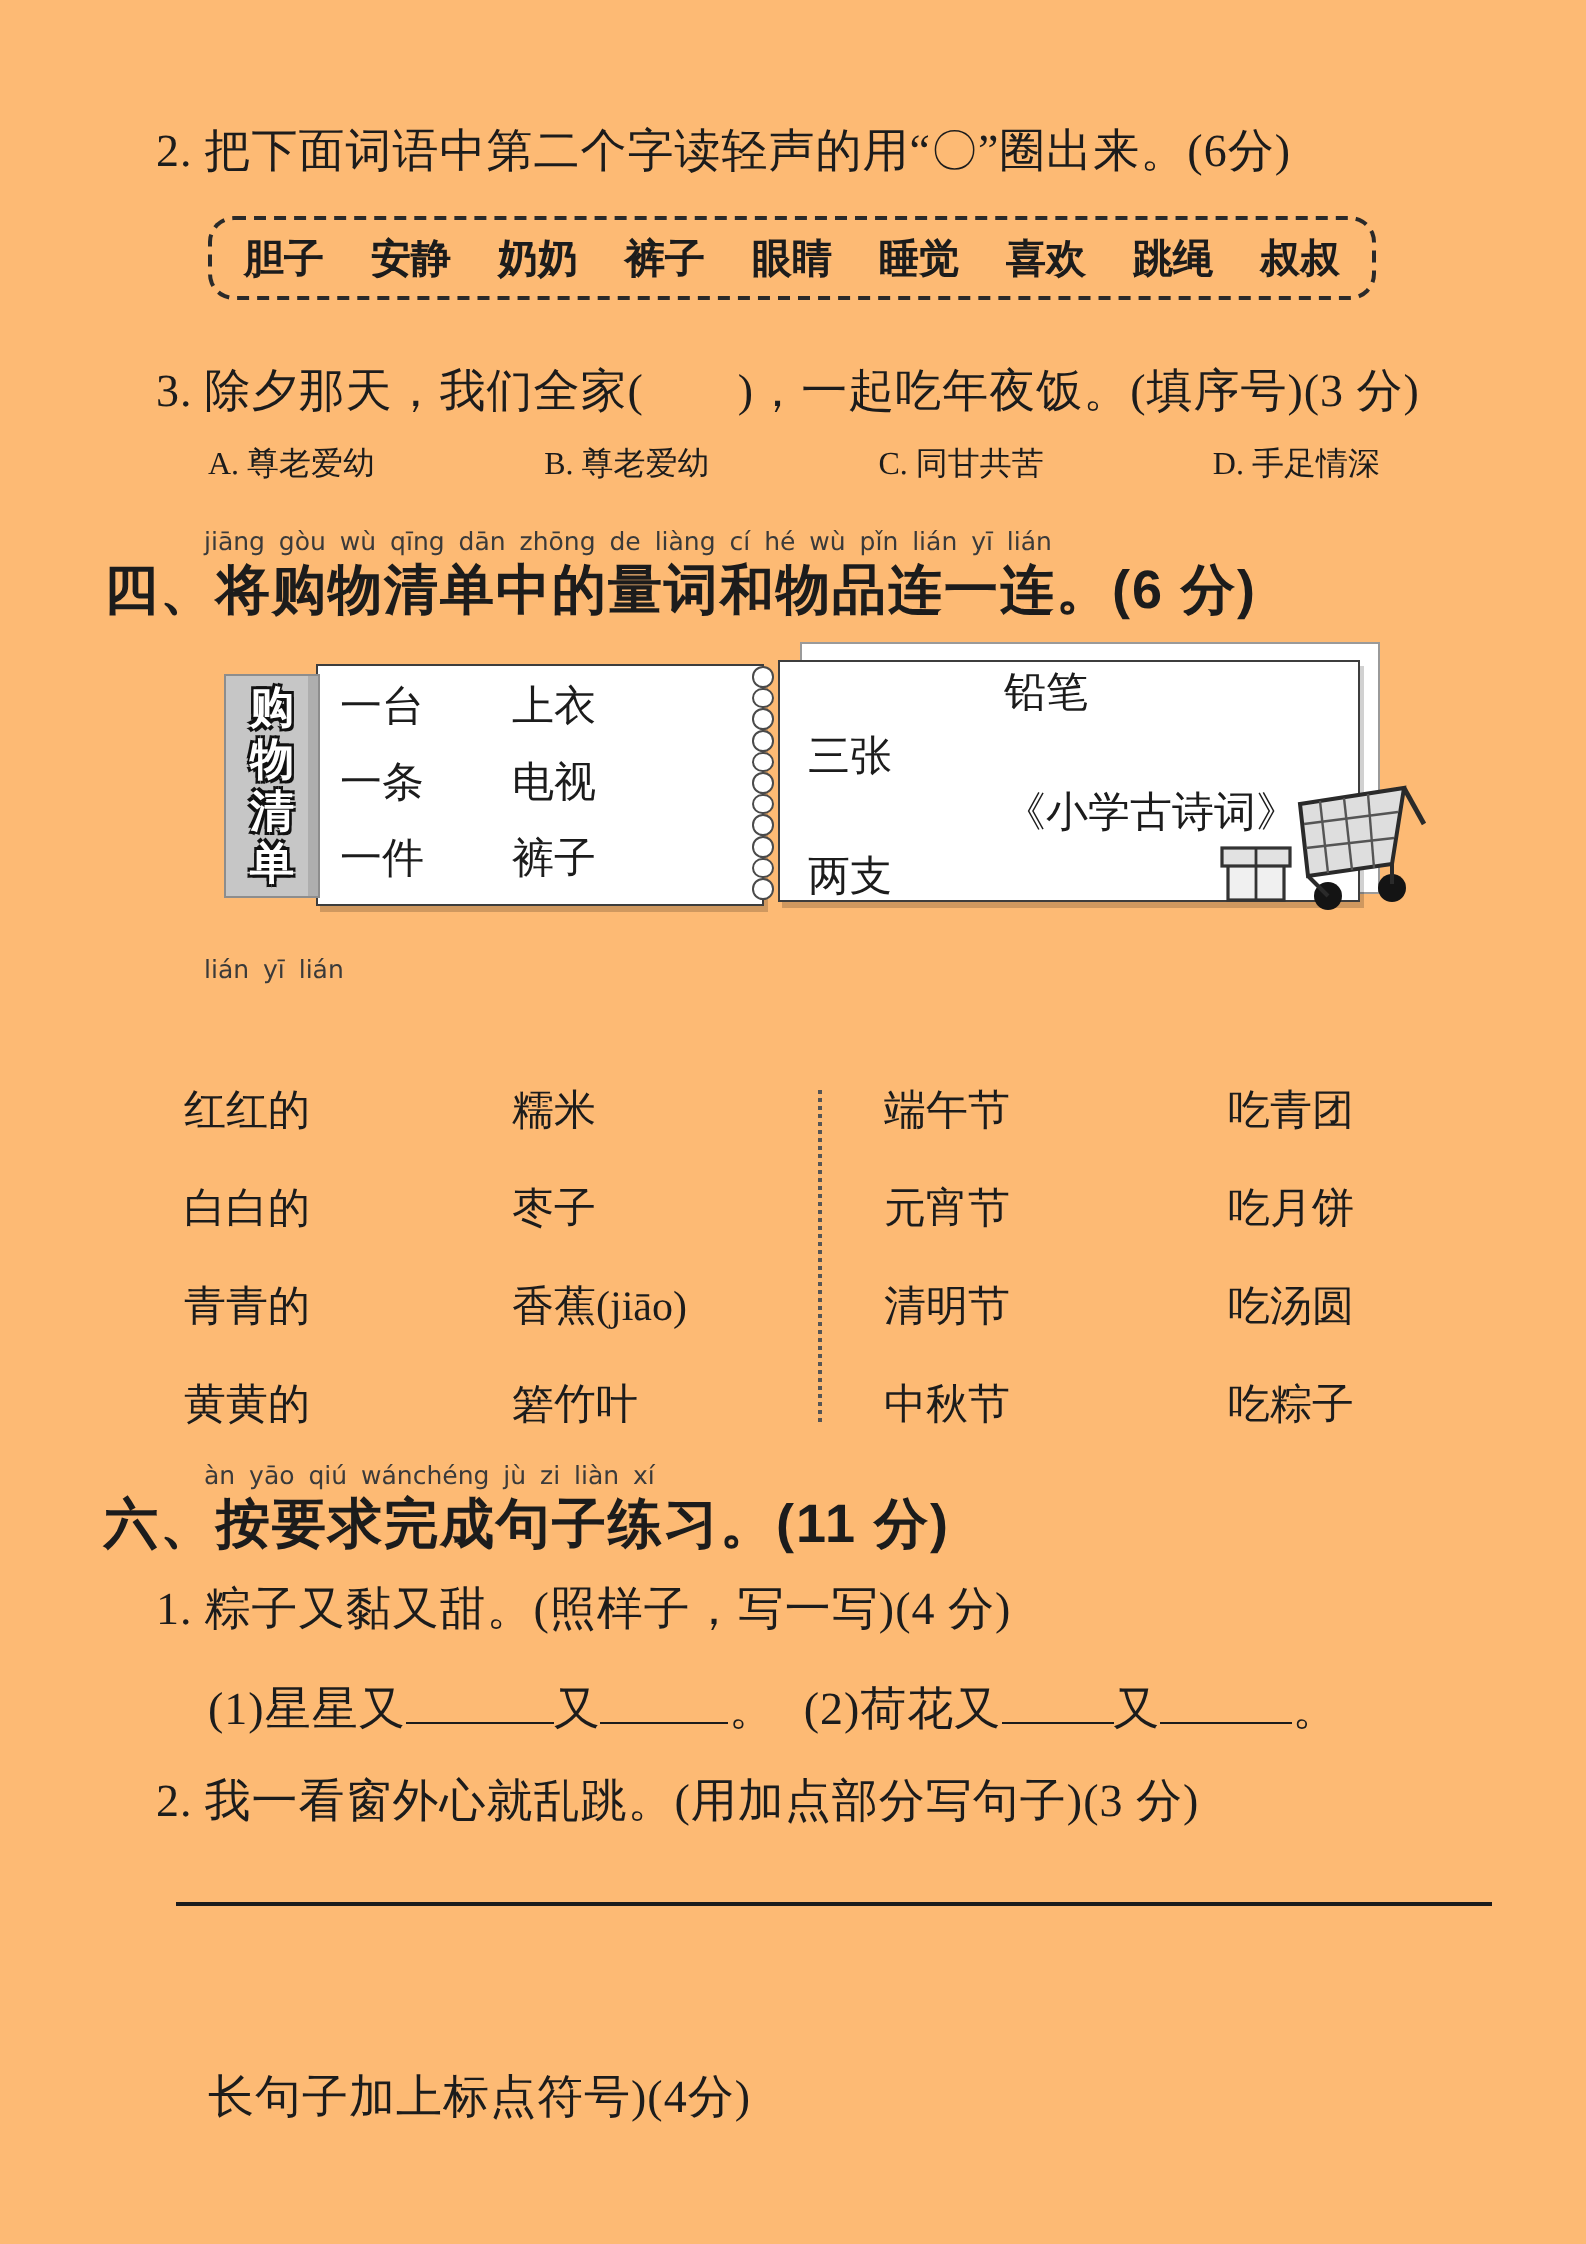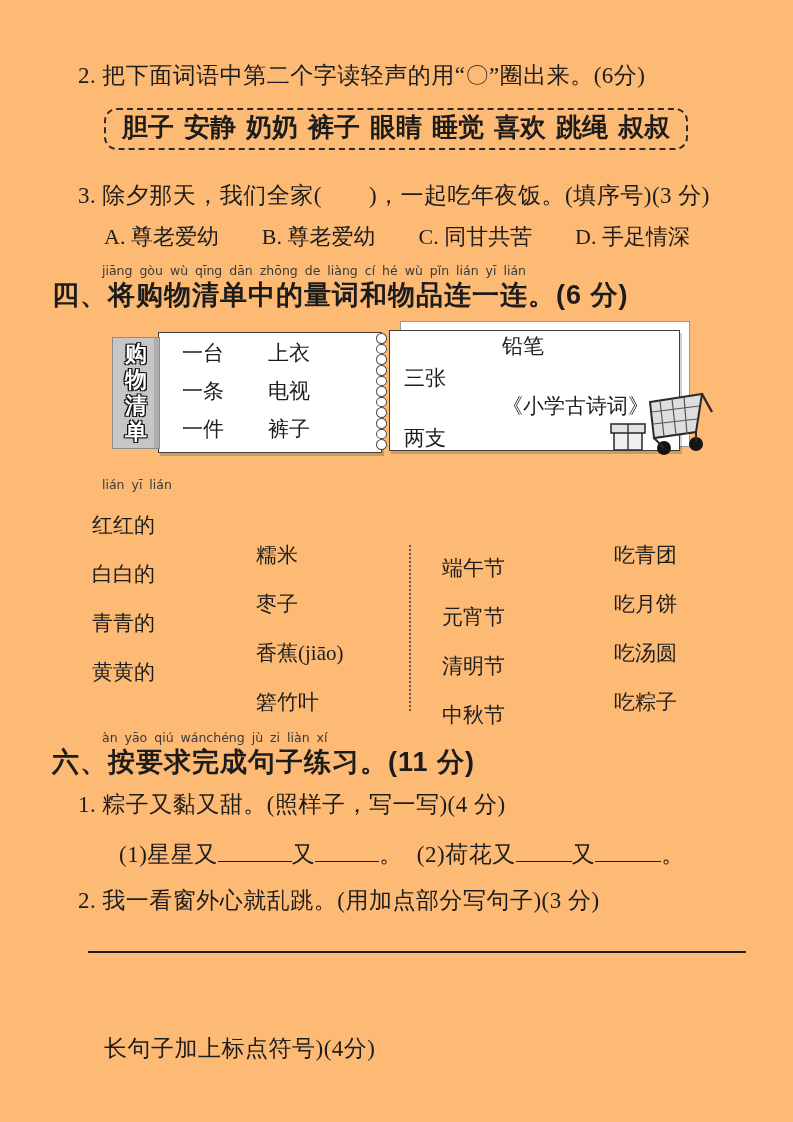--- a/index.html
+++ b/index.html
@@ -10,47 +10,47 @@
   .abs{position:absolute;}
   .qline{font-size:23px;white-space:nowrap;letter-spacing:0.5px;}
   .qnum{margin-right:6px;}
   .section-title{font-size:27px;font-weight:bold;font-family:"Liberation Sans","DejaVu Sans",sans-serif;white-space:nowrap;letter-spacing:1px;}
   .pinyin{font-size:12.5px;color:#3a3a3a;font-family:"DejaVu Sans","Liberation Sans",sans-serif;white-space:nowrap;word-spacing:3px;}
 
   
   .word-box{
     left:104px;top:108px;width:584px;height:42px;
     border:2.5px dashed #2a2a2a;border-radius:13px;
-    display:flex;justify-content:space-between;
-    padding:0 16px;box-sizing:border-box;font-size:26px;white-space:nowrap;
+    display:flex;align-items:center;justify-content:space-between;
+    padding:0 16px;box-sizing:border-box;font-size:20px;white-space:nowrap;
   }
   .word-box span{font-weight:bold;}
 
   
-  .options-row{left:104px;top:222px;width:586px;display:flex;justify-content:space-between;font-size:22px;white-space:nowrap;}
+  .options-row{left:104px;top:222px;width:586px;display:flex;justify-content:space-between;font-size:16px;white-space:nowrap;}
 
   
   .back-sheet{left:400px;top:321px;width:288px;height:124px;background:#fff;border:1.5px solid #9a9a9a;z-index:1;}
   .list-page{background:#fff;border:1.6px solid #3d3d3d;box-shadow:2px 3px 0 rgba(0,0,0,0.18);z-index:2;}
   .left-page{left:158px;top:332px;width:222px;height:119px;}
   .right-page{left:389px;top:330px;width:289px;height:119px;}
   .chain{left:376px;top:333px;height:117px;display:flex;flex-direction:column;justify-content:space-between;z-index:3;}
   .chain i{display:block;width:9px;height:9px;border:1.6px solid #4a4a4a;border-radius:50%;background:#fff;}
   .banner{
     left:112px;top:337px;width:46px;height:110px;background:#c6c6c6;border:1px solid #8d8d8d;
     box-shadow:inset -5px 0 0 #aeaeae;display:flex;flex-direction:column;align-items:center;justify-content:center;z-index:2;
   }
   .banner div{
     font-family:"Liberation Sans","DejaVu Sans",sans-serif;font-weight:bold;font-size:22px;line-height:26px;color:#ffffff;
     text-shadow:-1.3px -1.3px 0 #111,1.3px -1.3px 0 #111,-1.3px 1.3px 0 #111,1.3px 1.3px 0 #111;
   }
   .list-rows{display:flex;flex-direction:column;justify-content:space-around;z-index:3;font-size:21px;white-space:nowrap;}
   .list-rows .row{display:flex;}
   .left-rows{left:170px;top:334px;width:200px;height:114px;}
-  .left-rows .qty{width:86px;margin-left:12px;}
+  .left-rows .qty{width:86px;}
   .right-rows{left:404px;top:332px;width:272px;height:114px;}
   .right-rows .qty{width:98px;margin-top:32px;}
   .cart{left:606px;top:386px;z-index:4;}
 
   
   .m-col{display:flex;flex-direction:column;gap:21px;font-size:21px;white-space:nowrap;}
   .m-divider{left:409px;top:545px;height:166px;border-left:2px dotted #555;width:0;}
 
   
   .blank{display:inline-block;border-bottom:1.6px solid #1c1c1c;height:1em;vertical-align:baseline;}
@@ -155,53 +155,53 @@
       <path d="M96,8 L106,26" stroke="#2a2a2a" stroke-width="2.4" fill="none"></path>
       <circle cx="58" cy="62" r="7" fill="#141414"></circle>
       <circle cx="90" cy="58" r="7" fill="#141414"></circle>
       <line x1="48" y1="52" x2="58" y2="62" stroke="#2a2a2a" stroke-width="2"></line>
       <line x1="90" y1="46" x2="90" y2="56" stroke="#2a2a2a" stroke-width="2"></line>
     </svg>
   </div>
 
   <div class="abs pinyin" style="left:102px;top:477px;">lián yī lián</div>
 
-  <div class="abs m-col" style="left:92px;top:511px;">
+  <div class="abs m-col" style="left:92px;top:541px;">
     <span>红红的</span>
     <span>白白的</span>
     <span>青青的</span>
     <span>黄黄的</span>
   </div>
   <div class="abs m-col" style="left:256px;top:541px;">
     <span>糯米</span>
     <span>枣子</span>
     <span>香蕉(jiāo)</span>
     <span>箬竹叶</span>
   </div>
   <div class="abs m-divider"></div>
-  <div class="abs m-col" style="left:442px;top:554px;">
+  <div class="abs m-col" style="left:442px;top:541px;">
     <span>端午节</span>
     <span>元宵节</span>
     <span>清明节</span>
     <span>中秋节</span>
   </div>
   <div class="abs m-col" style="left:614px;top:541px;">
     <span>吃青团</span>
     <span>吃月饼</span>
     <span>吃汤圆</span>
     <span>吃粽子</span>
   </div>
 
   <div class="abs pinyin" style="left:102px;top:730px;">àn yāo qiú wánchéng jù zi liàn xí</div>
   <div class="abs section-title" style="left:52px;top:744px;">六、按要求完成句子练习。(11 分)</div>
 
   <div class="abs qline" style="left:78px;top:789px;">
     <span class="qnum">1.</span><span>粽子又黏又甜。(照样子，写一写)(4 分)</span>
   </div>
-  <div class="abs qline" style="left:104px;top:838px;margin-left:15px;">
+  <div class="abs qline" style="left:104px;top:838px;">
     <span>(1)星星又</span><span class="blank" style="width:74px;"></span><span>又</span><span class="blank" style="width:64px;"></span><span>。</span><span class="gap14"></span><span>(2)荷花又</span><span class="blank" style="width:56px;"></span><span>又</span><span class="blank" style="width:66px;"></span><span>。</span>
   </div>
 
   <div class="abs qline" style="left:78px;top:885px;">
     <span class="qnum">2.</span><span>我一看窗外心就乱跳。(用加点部分写句子)(3 分)</span>
   </div>
   <div class="abs answer-line"></div>
 
   <div class="abs qline" style="left:104px;top:1033px;">长句子加上标点符号)(4分)</div>
 

